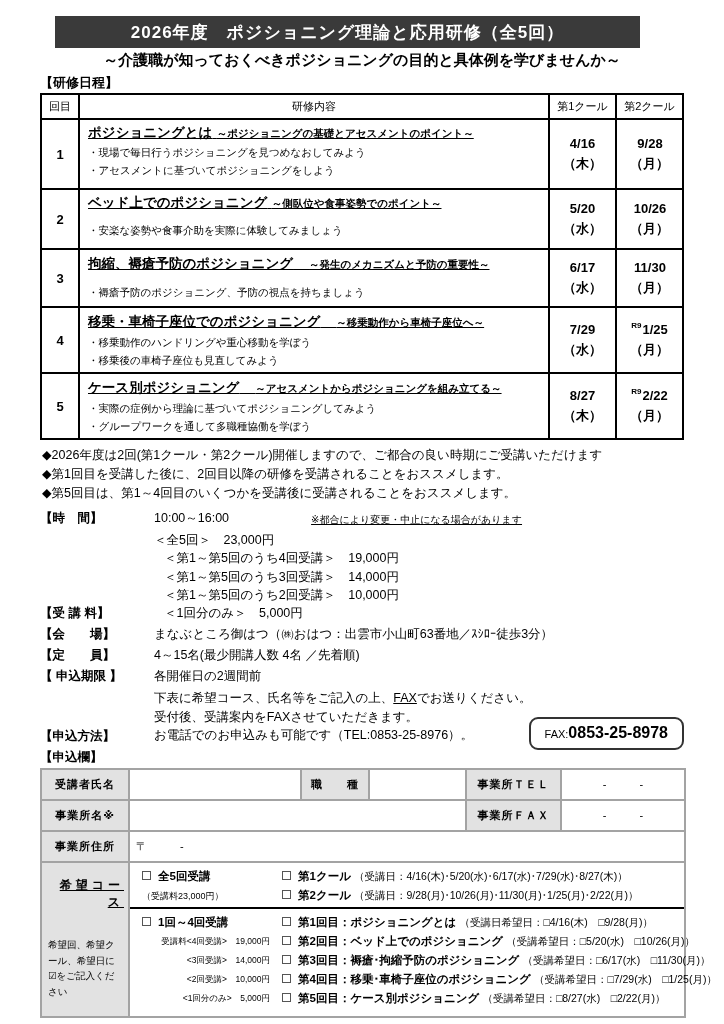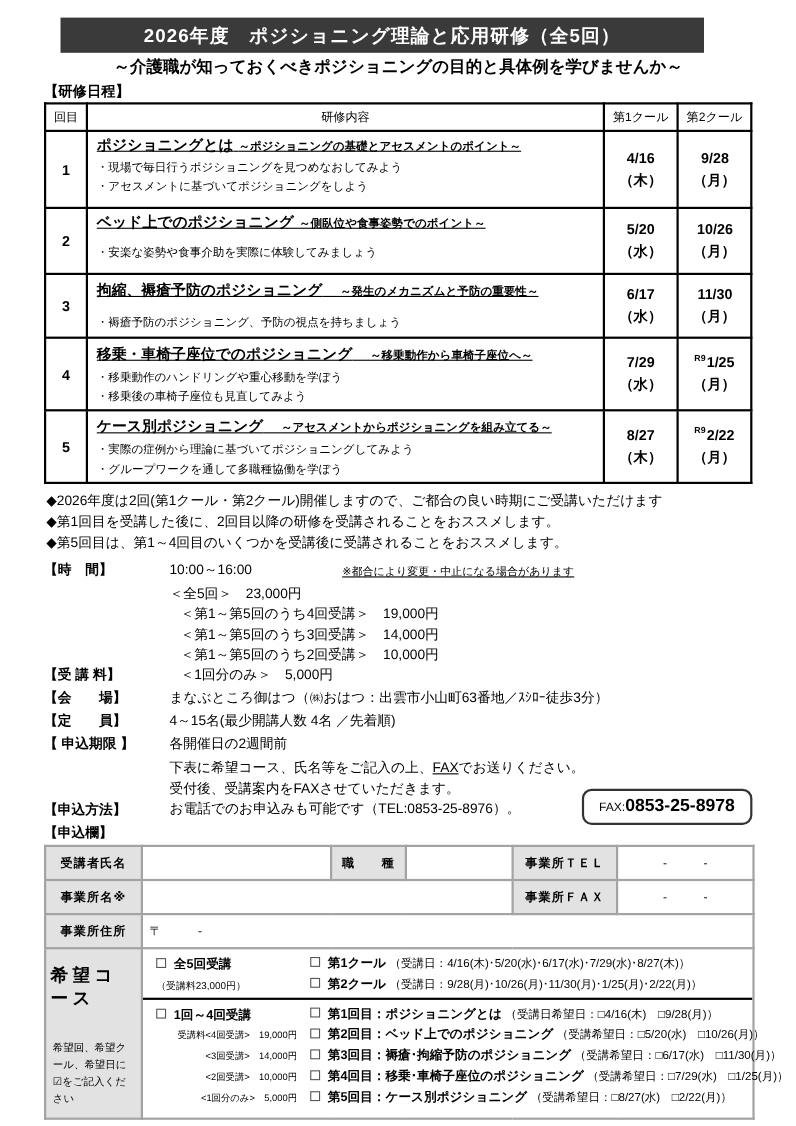--- a/index.html
+++ b/index.html
@@ -54,21 +54,21 @@
 
   
   table.appform { width:100%; border-collapse:collapse; border:2px solid #000; table-layout:fixed; font-size:11px; }
   table.appform td { border:2px solid #a3a3a3; }
   td.flabel { background:#e2e2e2; font-weight:bold; letter-spacing:1px; text-align:center; padding:7px 1px; }
   td.fblank { background:#fff; }
   td.fdash { text-align:center; }
   td.faddr { padding-left:6px; }
   td.course-cell { padding:0; vertical-align:top; }
   td.course-label-cell { background:#e2e2e2; vertical-align:top; padding:14px 4px 6px; }
-  .course-label-main { font-weight:bold; font-size:16px; letter-spacing:4px; text-align:left; }
+  .course-label-main { font-weight:bold; font-size:12px; letter-spacing:4px; text-align:right;text-decoration:underline; }
   .course-label-note { font-size:9.5px; line-height:1.65; margin-top:26px; padding:0 2px; }
   .cbox { display:inline-block; width:9px; height:9px; border:1.2px solid #555; background:#fff;
           margin-right:7px; flex:none; position:relative; top:0px; }
   .course-top { display:flex; border-bottom:2px solid #000; }
   .course-bottom { display:flex; padding-bottom:6px; }
   .course-left { width:148px; flex:none; padding:6px 8px 2px 12px; }
   .course-left .cl-title { font-weight:bold; font-size:11.5px; white-space:nowrap; }
   .course-left .cl-fee { font-size:9px; margin-top:6px; }
   .price-lines { margin-top:2px; }
   .price-lines div { font-size:8.5px; text-align:right; height:19px; line-height:19px; white-space:nowrap; }

